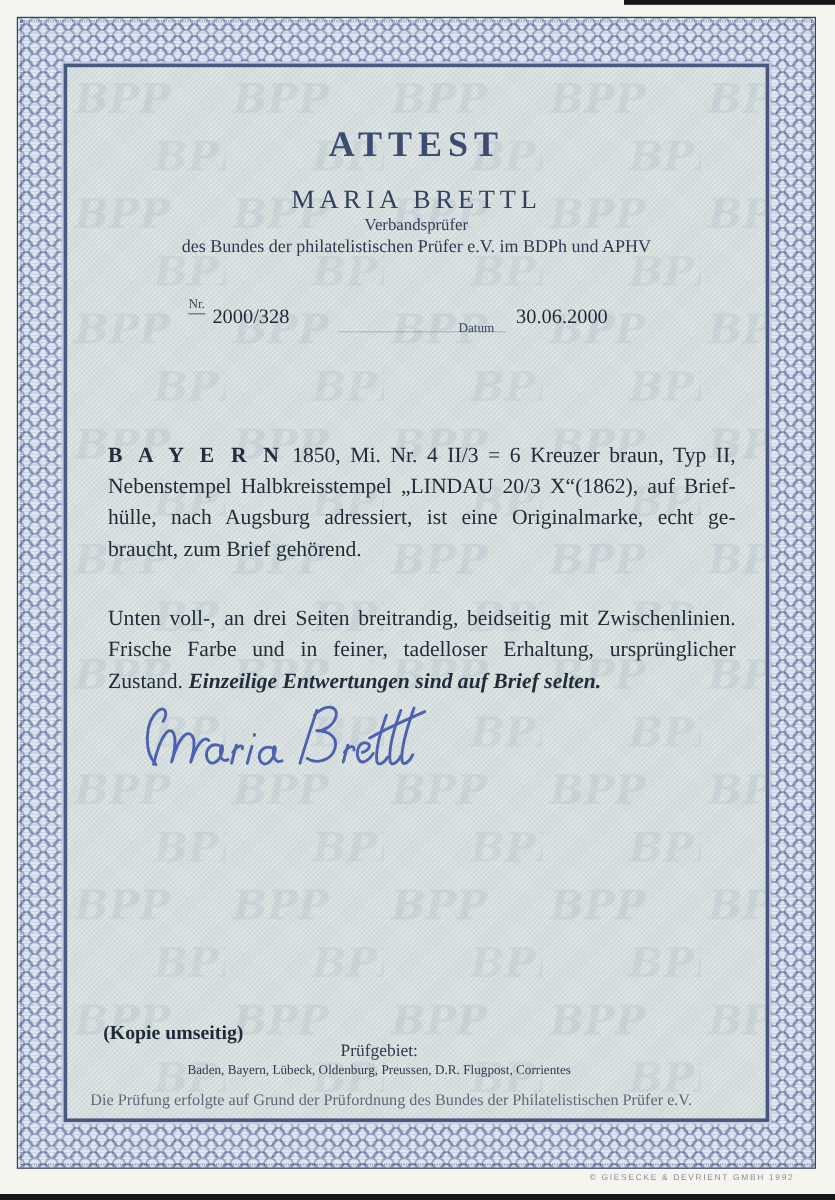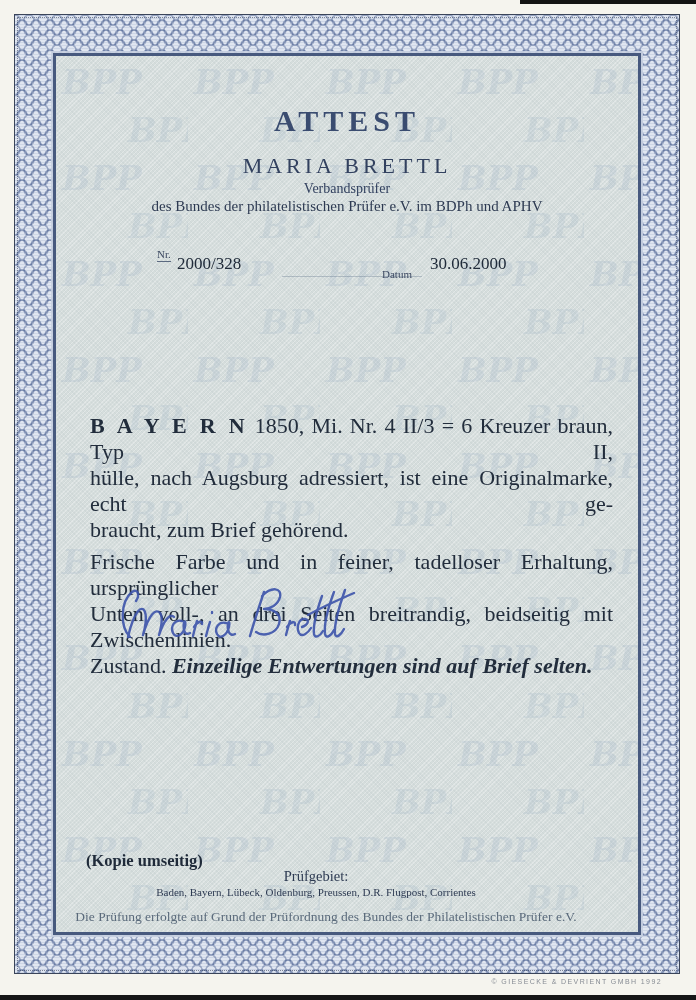--- a/index.html
+++ b/index.html
@@ -52,21 +52,21 @@
     font-size:15.5px;color:#2d3a52;}
 
   .meta-label{position:absolute;font-size:11px;color:#3a4760;}
   .nr-label{top:192px;left:101px;border-bottom:1px solid rgba(60,76,105,.8);padding-bottom:1px;}
   .datum-label{top:192px;left:326px;margin-top:20px;}
   .meta-value{position:absolute;font-size:17px;color:#202b3a;}
   .nr-value{top:198px;left:121px;}
   .datum-value{top:198px;left:374px;}
   .meta-rule{position:absolute;top:220px;left:226px;width:140px;height:1px;background:rgba(70,90,120,.28);}
 
-  .para{position:absolute;left:34px;width:523px;font-size:22px;line-height:26px;color:#222d3c;margin-top:47px;}
+  .para{position:absolute;left:34px;width:523px;font-size:18px;line-height:26px;color:#222d3c;}
   .para1{top:310px;}
   .para2{top:446px;}
   .jline{text-align:justify;text-align-last:justify;}
   .jlast{text-align:left;}
   .lead{font-weight:bold;letter-spacing:3px;}
   .bold-italic{font-weight:bold;font-style:italic;}
 
   .signature{position:absolute;top:524px;left:56px;z-index:3;}
 
   .copy-note{position:absolute;top:795px;left:30px;font-size:16.5px;font-weight:bold;color:#1f2a39;}
@@ -105,27 +105,28 @@
         <div class="assoc">des Bundes der philatelistischen Prüfer e.V. im BDPh und APHV</div>
 
         <div class="meta-label nr-label">Nr.</div>
         <div class="meta-value nr-value">2000/328</div>
         <div class="meta-label datum-label">Datum</div>
         <div class="meta-value datum-value">30.06.2000</div>
         <div class="meta-rule"></div>
 
         <div class="para para1">
           <div class="jline"><span class="lead">B A Y E R N</span><span> 1850, Mi. Nr. 4 II/3 = 6 Kreuzer braun, Typ II,</span></div>
+          <div class="jline">Nebenstempel Halbkreisstempel „LINDAU 20/3 X“(1862), auf Brief-</div>
           <div class="jline">hülle, nach Augsburg adressiert, ist eine Originalmarke, echt ge-</div>
           <div class="jlast">braucht, zum Brief gehörend.</div>
         </div>
 
         <div class="para para2">
+          <div class="jline">Unten voll-, an drei Seiten breitrandig, beidseitig mit Zwischenlinien.</div>
           <div class="jline">Frische Farbe und in feiner, tadelloser Erhaltung, ursprünglicher</div>
-          <div class="jline">Unten voll-, an drei Seiten breitrandig, beidseitig mit Zwischenlinien.</div>
           <div class="jlast"><span>Zustand. </span><span class="bold-italic">Einzeilige Entwertungen sind auf Brief selten.</span></div>
         </div>
 
         <svg class="signature" width="250" height="72" viewBox="0 0 250 72" xmlns="http://www.w3.org/2000/svg">
           <g fill="none" stroke="#3d54ab" stroke-width="2.4" stroke-linecap="round" stroke-linejoin="round" opacity="0.9">
             <path d="M18,57 C 8,47 8,22 20,12 C 26,8 28,15 24,21"></path>
             <path d="M16,57 C 22,31 30,24 33,32 C 35,38 33,49 31,55 C 37,34 44,28 48,33 C 51,37 49,48 47,55 C 52,40 58,33 62,37"></path>
             <path d="M70,41 C 63,39 58,46 61,53 C 64,59 71,55 73,47 C 74,43 73,40 72,42 C 71,49 72,56 78,53"></path>
             <path d="M85,41 C 83,47 82,52 81,56 M 82,47 C 86,41 91,40 90,44"></path>
             <path d="M98,42 C 96,48 95,53 94,56 M 100,32 L 100,33"></path>

